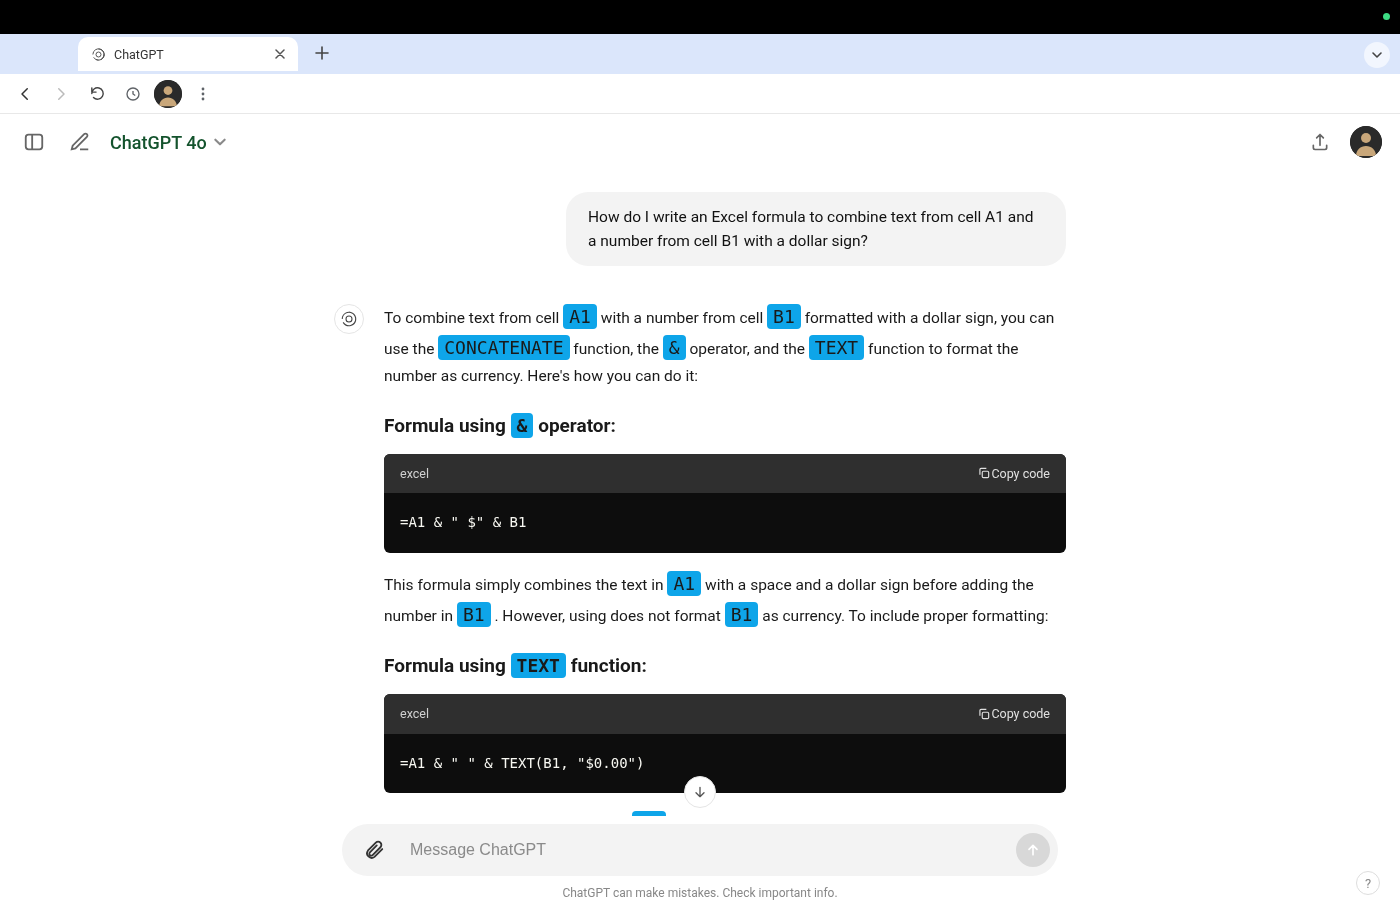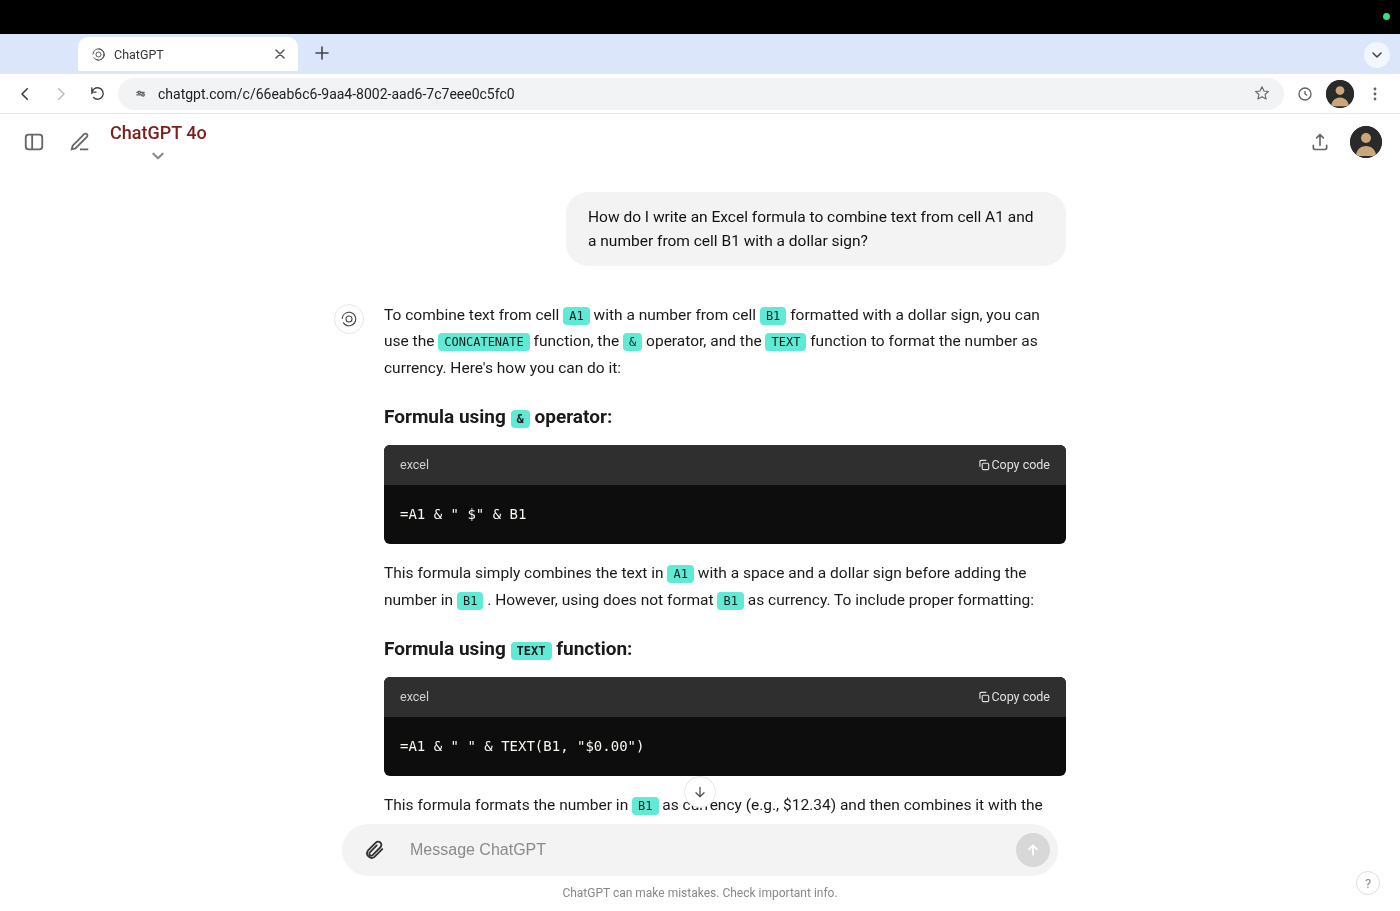--- a/index.html
+++ b/index.html
@@ -26,39 +26,39 @@
     .addr-bar { flex: 1; height: 32px; background: #f1f3f4; border-radius: 16px; display: flex; align-items: center; padding: 0 14px; gap: 10px; }
     .addr-icon { width: 16px; height: 16px; color: #5f6368; display: flex; align-items: center; justify-content: center; }
     .addr-text { flex: 1; font-size: 14px; color: #202124; }
     .tb-icon { width: 30px; height: 30px; display: flex; align-items: center; justify-content: center; cursor: pointer; color: #5f6368; border-radius: 50%; }
     .profile-btn { width: 28px; height: 28px; border-radius: 50%; background: #222; display: flex; align-items: center; justify-content: center; overflow: hidden; cursor: pointer; }
     .profile-btn svg { width: 28px; height: 28px; }
     
     
     .app-header { height: 56px; display: flex; align-items: center; padding: 0 18px; gap: 14px; }
     .header-icon { width: 32px; height: 32px; display: flex; align-items: center; justify-content: center; cursor: pointer; color: #666; border-radius: 8px; }
-    .model-selector { display: flex; align-items: center; gap: 6px; font-size: 18px; font-weight: 500; color: #7f1d1d; cursor: pointer; flex-direction: column; }
+    .model-selector { display: flex; align-items: center; gap: 6px; font-size: 18px; font-weight: 500; color: #14532d; cursor: pointer; }
     .header-spacer { flex: 1; }
     .avatar { width: 32px; height: 32px; border-radius: 50%; background: #222; display: flex; align-items: center; justify-content: center; overflow: hidden; cursor: pointer; }
     .avatar svg { width: 32px; height: 32px; }
     
     
     .conversation { height: 646px; overflow: hidden; position: relative; }
     .conv-inner { width: 732px; margin: 0 auto; padding-top: 22px; position: relative; }
     
     .user-msg { display: flex; justify-content: flex-end; margin-bottom: 36px; }
     .user-bubble { background: #f3f3f3; border-radius: 22px; padding: 13px 22px; max-width: 500px; font-size: 15.5px; line-height: 1.55; color: #111; }
     
     .assistant-row { display: flex; gap: 20px; }
     .assistant-avatar { width: 30px; height: 30px; border: 1px solid #e5e5e5; border-radius: 50%; display: flex; align-items: center; justify-content: center; flex-shrink: 0; margin-top: 2px; }
     .assistant-avatar svg { width: 18px; height: 18px; }
     .assistant-content { flex: 1; min-width: 0; font-size: 15.5px; line-height: 1.7; color: #1a1a1a; }
     .assistant-content p { margin-bottom: 20px; }
     .assistant-content h3 { font-size: 19px; font-weight: 700; margin-bottom: 12px; margin-top: 6px; }
-    code.inline { background: #5eead4; padding: 2px 6px; border-radius: 4px; font-family: ui-monospace, "SF Mono", Menlo, Consolas, monospace; font-size: 12px; }
+    code.inline { background: #0ea5e9; padding: 2px 6px; border-radius: 4px; font-family: ui-monospace, "SF Mono", Menlo, Consolas, monospace; font-size: 18px; }
     
     .code-block { background: #0d0d0d; border-radius: 6px; margin-bottom: 16px; overflow: hidden; }
     .code-header { background: #2f2f2f; display: flex; align-items: center; justify-content: space-between; padding: 9px 16px; font-size: 12.5px; color: #d0d0d0; }
     .copy-btn { display: flex; align-items: center; cursor: pointer; color: #e0e0e0; font-size: 12.5px; }
     .code-body { padding: 18px 16px; font-family: ui-monospace, "SF Mono", Menlo, Consolas, monospace; font-size: 14px; color: #f8f8f2; }
     
     .scroll-down { position: absolute; left: 50%; transform: translateX(-50%); bottom: 8px; width: 32px; height: 32px; border-radius: 50%; background: #fff; border: 1px solid #e5e5e5; display: flex; align-items: center; justify-content: center; cursor: pointer; color: #555; z-index: 10; }
     
     
     .composer-wrap { position: relative; padding: 8px 0 0; }
@@ -114,35 +114,20 @@
   </div>
   <div class="nav-btn disabled">
     <svg width="18" height="18" viewBox="0 0 24 24">
         <path d="M9 5l7 7-7 7" stroke="#bbb" stroke-width="2" fill="none" stroke-linecap="round" stroke-linejoin="round"></path>
       </svg>
   </div>
   <div class="nav-btn">
     <svg width="17" height="17" viewBox="0 0 24 24">
         <path d="M4 12a8 8 0 1 1 2.34 5.66M4 4v6h6" stroke="#444" stroke-width="2" fill="none" stroke-linecap="round" stroke-linejoin="round"></path>
       </svg>
-  </div>
-  <div class="addr-bar">
-    <span class="addr-icon">
-      <svg width="15" height="15" viewBox="0 0 24 24" stroke="#5f6368" stroke-width="2" fill="none" stroke-linecap="round">
-          <path d="M6 10h2M12 10h6M6 14h8M18 14h0"></path>
-          <circle cx="10" cy="10" r="2"></circle>
-          <circle cx="16" cy="14" r="2"></circle>
-        </svg>
-    </span>
-    <span class="addr-text">chatgpt.com/c/66eab6c6-9aa4-8002-aad6-7c7eee0c5fc0</span>
-    <span class="addr-icon" style="margin-left:auto;">
-      <svg width="17" height="17" viewBox="0 0 24 24">
-          <path d="M12 2l2.9 6.3 6.9.6-5.2 4.6 1.6 6.8L12 17l-6.2 3.3 1.6-6.8L2.2 8.9l6.9-.6z" stroke="#5f6368" stroke-width="1.6" fill="none" stroke-linejoin="round"></path>
-        </svg>
-    </span>
   </div>
   <div class="tb-icon">
     <svg width="18" height="18" viewBox="0 0 24 24" fill="none" stroke="#5f6368" stroke-width="1.8">
         <circle cx="12" cy="12" r="8"></circle>
         <path d="M12 8v4l3 2"></path>
       </svg>
   </div>
   <div class="profile-btn">
     <svg viewBox="0 0 32 32">
         <circle cx="16" cy="16" r="16" fill="#2a2a2a"></circle>

